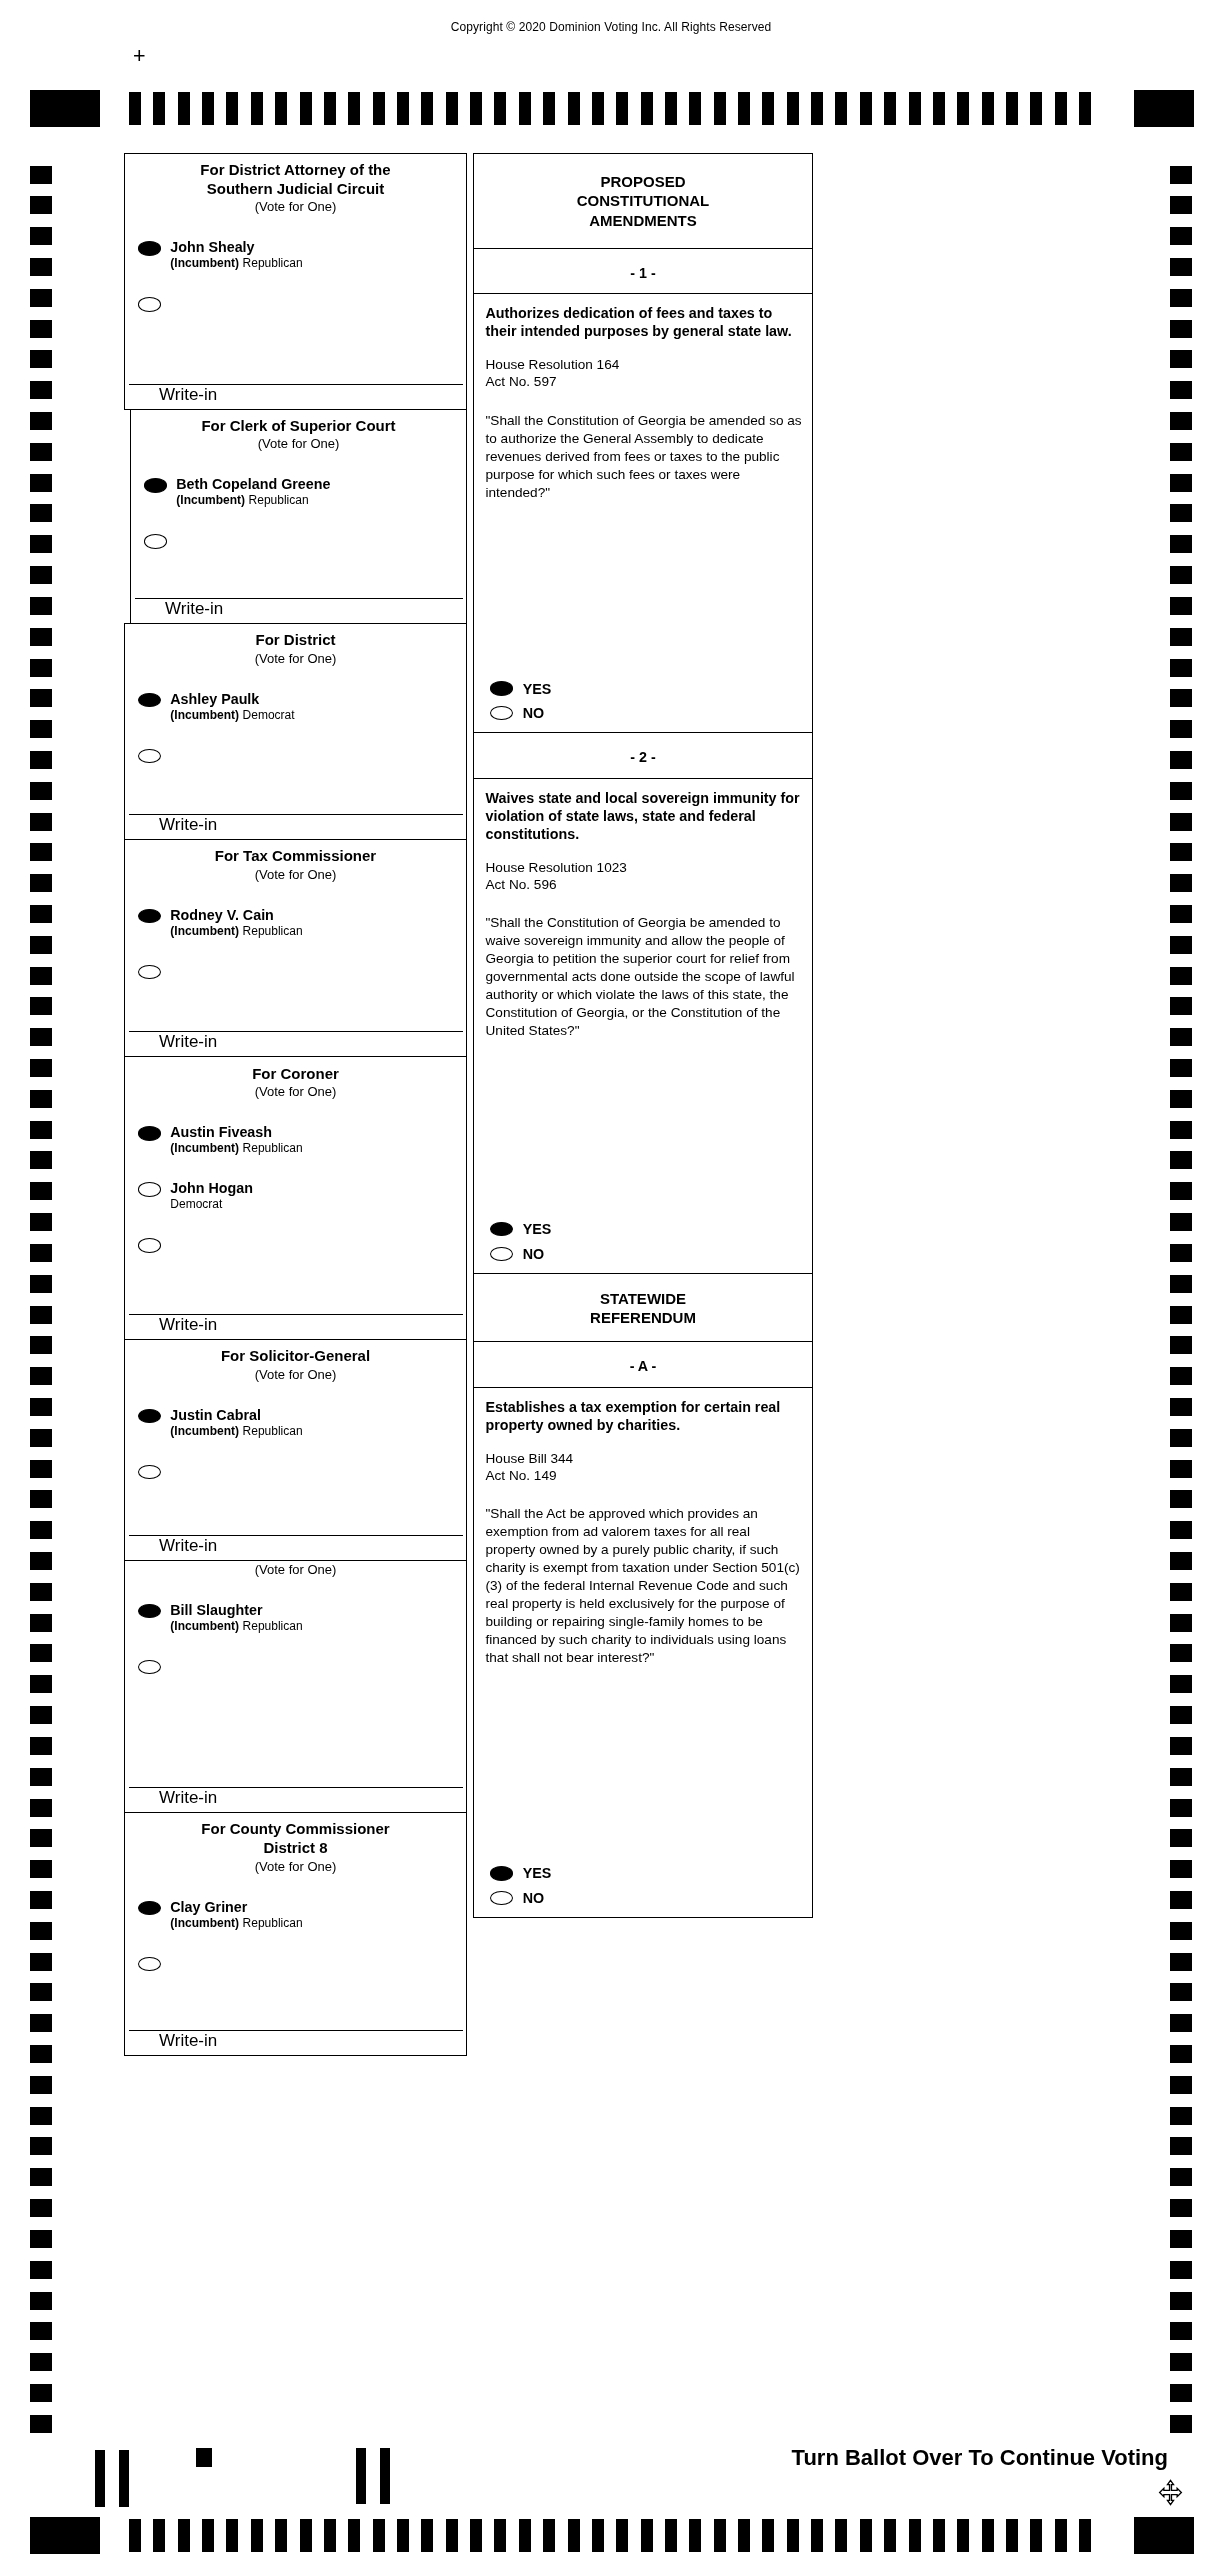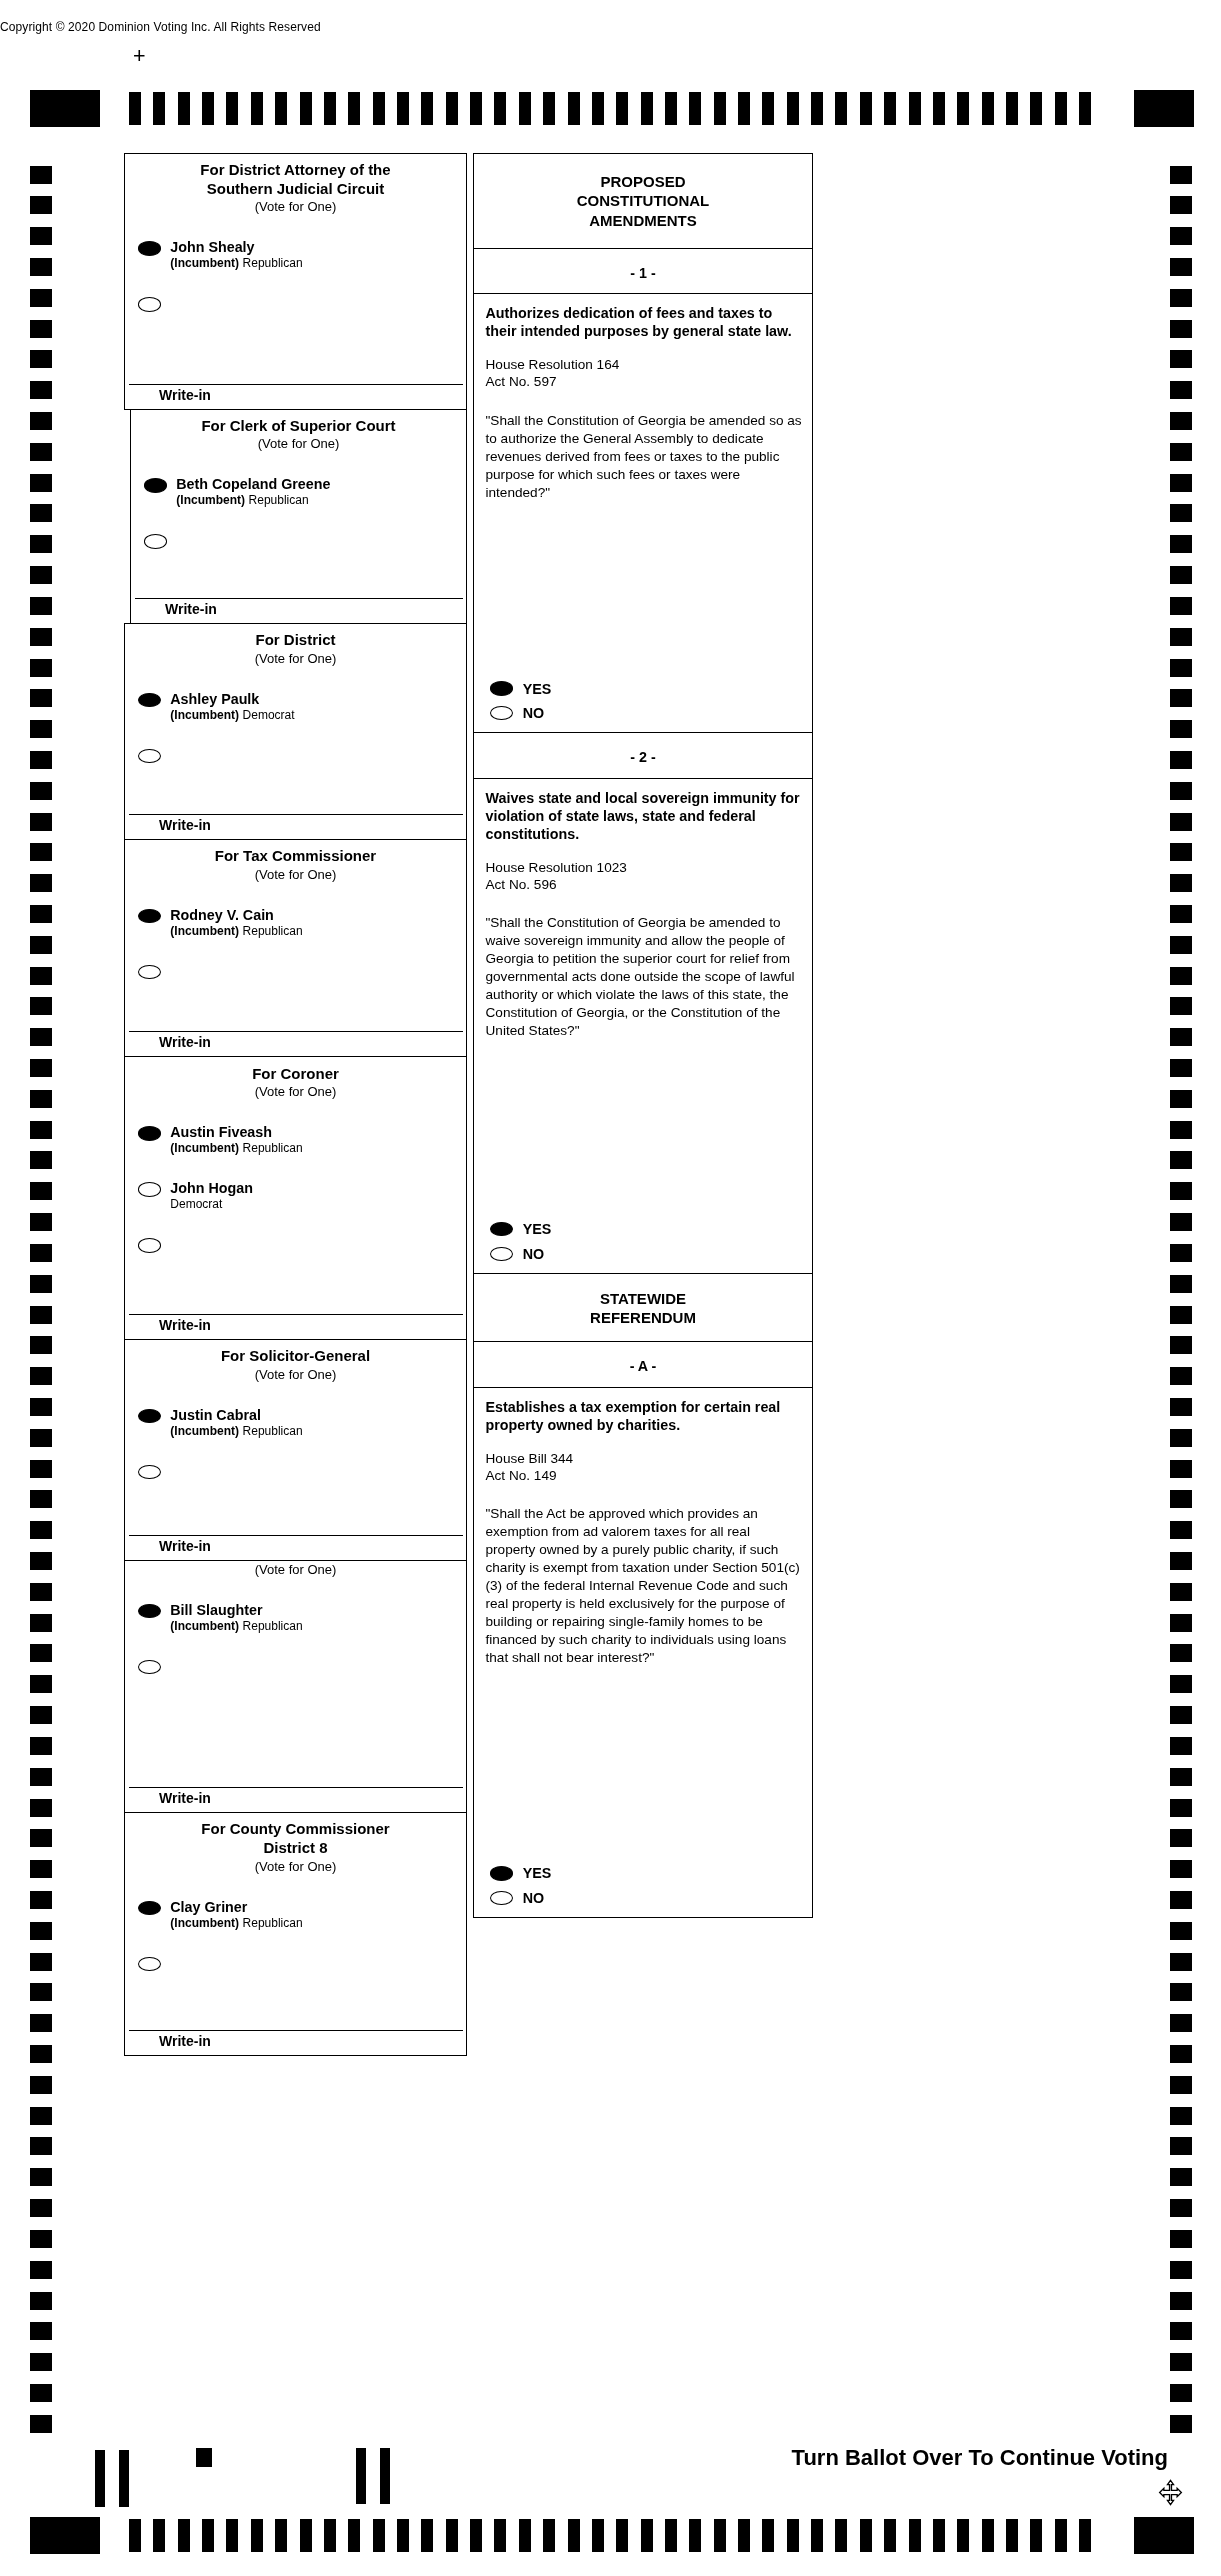--- a/index.html
+++ b/index.html
@@ -1,19 +1,19 @@
 <!DOCTYPE html>
 <html style="font-size:11.5px"><head>
 <meta charset="utf-8">
 <style>
   html,body{margin:0;padding:0;background:#e8e8e8;}
   #ballot{position:relative;width:1222px;height:2576px;background:#fff;
     font-family:"Liberation Sans",sans-serif;color:#000;overflow:hidden;}
   .mark{position:absolute;background:#000;}
-  .copyright{position:absolute;top:20px;left:0;width:100%;text-align:left;
+  .copyright{position:absolute;top:20px;left:0;width:100%;text-align:center;
     font-size:12px;letter-spacing:0.1px;}
   .plusmark{position:absolute;top:44px;left:133px;font-size:21.5px;font-weight:normal;}
 
   
   #left-col{position:absolute;top:153px;left:124px;width:343px;}
   #right-col{position:absolute;top:153px;left:473px;width:340px;}
   .box{box-sizing:border-box;border:1.4px solid #000;background:#fff;overflow:hidden;
     display:flex;flex-direction:column;}
   .box + .box{margin-top:-1.4px;}
 
@@ -40,21 +40,21 @@
     border:1.4px solid #000;border-radius:50%;flex:none;background:#fff;}
   .oval.filled{background:#000;}
   .cand .oval{margin-top:2.1px;}
   .cand-text{margin-left:9.3px;}
   .cand-name{display:block;font-weight:bold;font-size:14.3px;line-height:17px;}
   .cand-detail{display:block;font-size:12px;line-height:15px;}
   .inc{font-weight:bold;margin-right:3.6px;}
   .inc:empty{display:none;margin:0;}
   .writein{margin-top:auto;}
   .wi-rule{border-top:1.4px solid #000;margin:0 2.9px 0 4.3px;}
-  .wi-label{font-weight:bold;font-size:14px;line-height:16px;padding:2.1px 0 6.4px 34px;}
+  .wi-label{font-weight:normal;font-size:17px;line-height:16px;padding:2.1px 0 6.4px 34px;}
 
   
   .mhead{justify-content:center;text-align:center;font-weight:bold;
     font-size:15px;line-height:19.3px;padding:4.3px 0;}
   .m-num{font-weight:bold;font-size:14.3px;line-height:17px;text-align:center;
     padding:16px 0 11.5px;border-bottom:1.4px solid #000;}
   .m-body{display:flex;flex-direction:column;flex:1;padding:10px 10px 8.6px 11.5px;}
   .m-summary{font-weight:bold;font-size:14.3px;line-height:18px;}
   .m-refs{font-size:13.6px;line-height:17px;margin-top:16px;}
   .m-question{font-size:13.6px;line-height:18px;margin-top:21.5px;}

